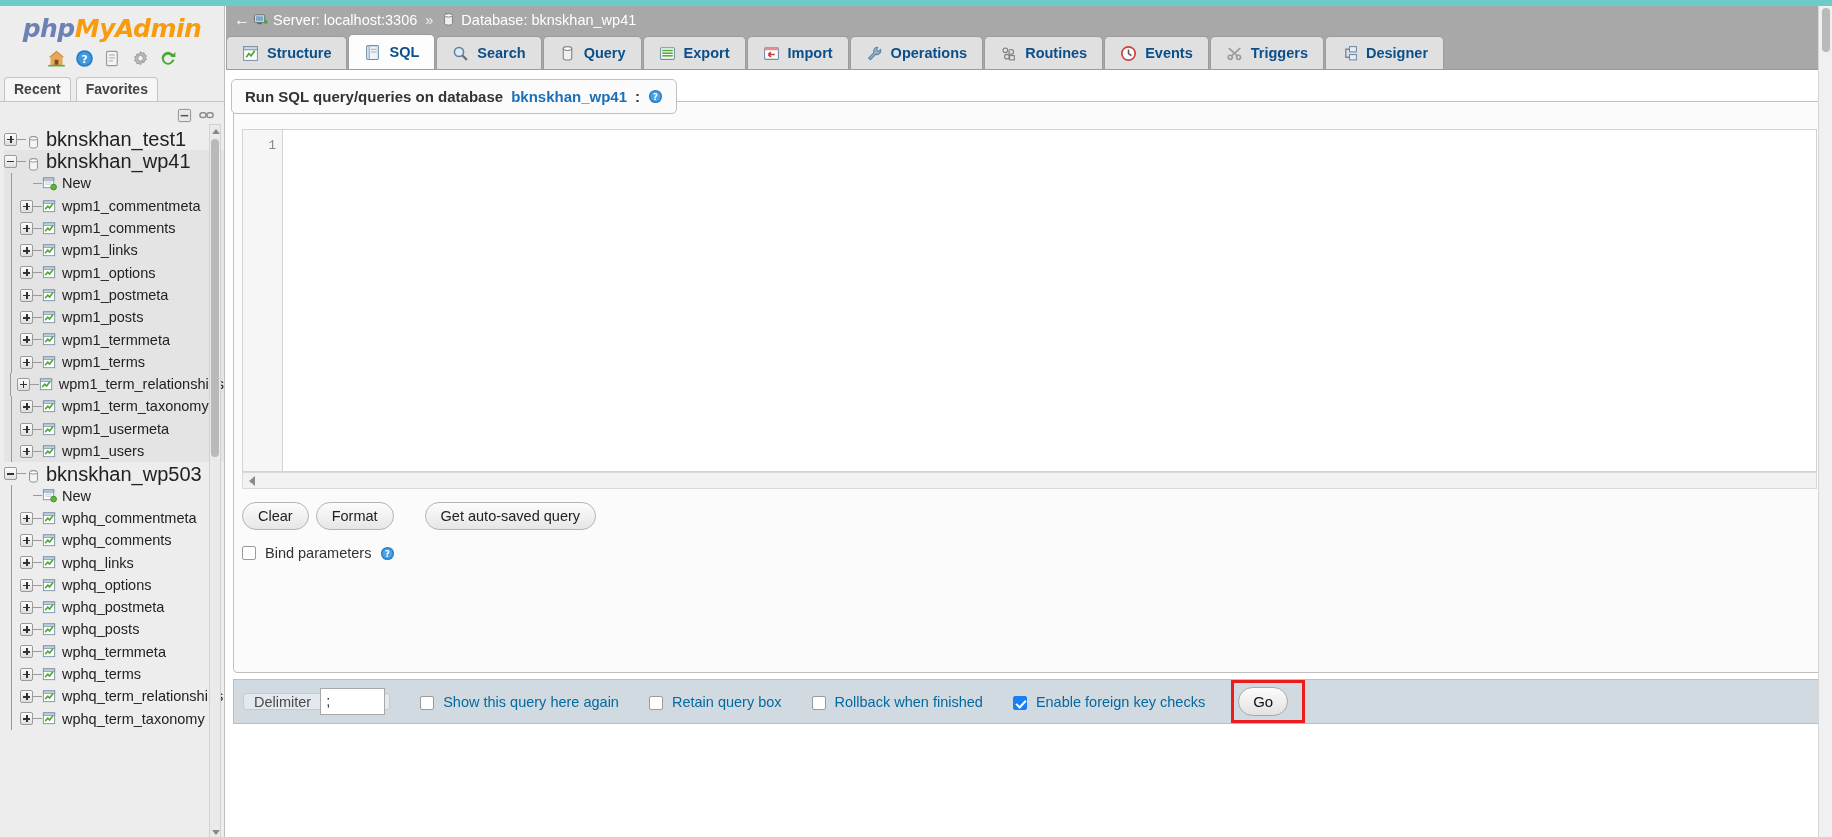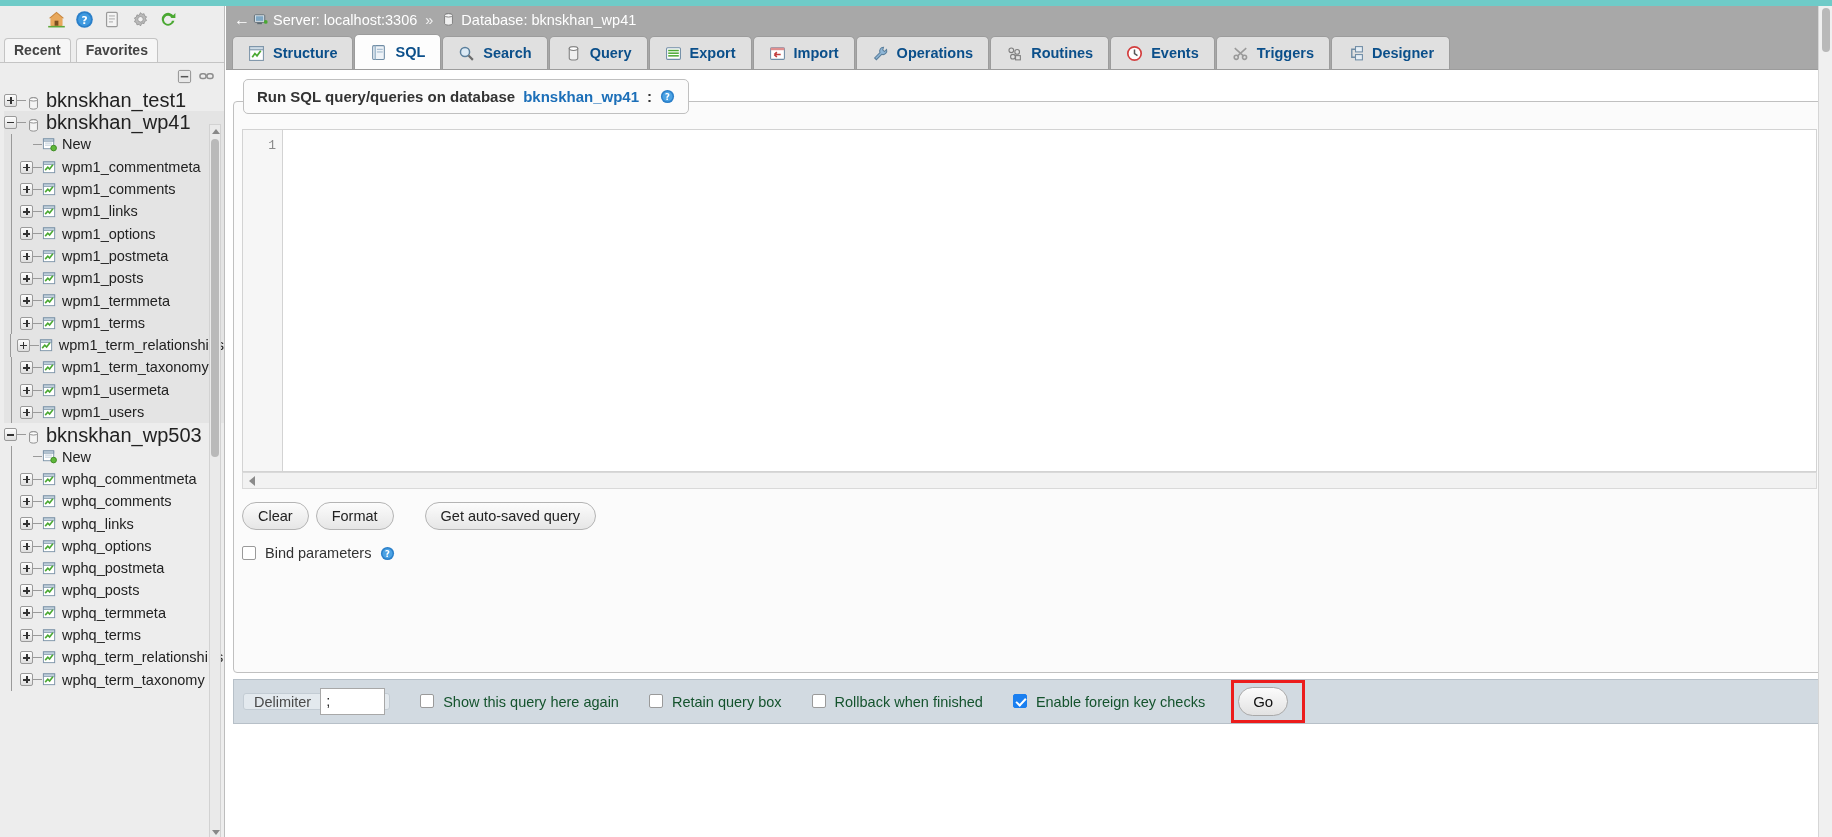--- a/index.html
+++ b/index.html
@@ -143,21 +143,20 @@
     width: 22px; text-align: center; color: #fff; font-size: 16px;
   }
   .bc-item { display: flex; align-items: center; gap: 5px; }
   .bc-sep { margin: 0 8px; color: #f2f2f2; }
   .bc-icon { width: 15px; height: 15px; display: block; }
 
   .tabs {
     display: flex; align-items: flex-end;
     height: 36px;
     background: #a8a8a8;
-    padding-left: 6px;
   }
   .tab {
     display: flex; align-items: center; gap: 8px;
     height: 33px; padding: 0 15px;
     background: #e0e0e0;
     border: 1px solid #9c9c9c;
     border-bottom: none;
     border-radius: 5px 5px 0 0;
     color: #0b4f8a; font-weight: bold; font-size: 14.5px;
     margin-right: 1px;
@@ -170,21 +169,21 @@
 
   .content {
     position: relative;
     height: 768px;
     background: #fff;
     border-top: 1px solid #9c9c9c;
   }
 
   
   .panel-head {
-    position: absolute; left: 17px; top: 9px;
+    position: absolute; left: 5px; top: 9px;
     display: inline-flex; align-items: center; gap: 8px;
     background: #fbfbfb;
     border: 1px solid #c0c0c0;
     border-radius: 5px;
     padding: 8px 13px;
     font-weight: bold; font-size: 15px; color: #333;
     white-space: nowrap;
   }
   .panel-head .dbname { color: #1c6fb8; }
   .help-ic { width: 15px; height: 15px; display: block; }
@@ -280,22 +279,22 @@
   }
   .delim-label { font-size: 14.5px; color: #4a4a4a; margin-right: 9px; }
   .delim-input {
     width: 65px; height: 27px;
     border: 1px solid #a8a8a8; background: #fff;
     font-size: 14.5px; color: #222;
     padding: 0 5px; line-height: 25px;
     margin-right: 4px;
   }
   .ab-item {
-    display: flex; align-items: flex-start; gap: 9px;
-    font-size: 14.5px; color: #14532d;
+    display: flex; align-items: flex-end; gap: 9px;
+    font-size: 14.5px; color: #0369a1;
     margin-left: 30px; white-space: nowrap;
   }
   .go-wrap {
     margin-left: 26px;
     border: 3px solid #ec1c1c;
     padding: 4px 14px 4px 4px;
     display: inline-flex; align-items: center;
   }
   .go-btn {
     display: inline-flex; align-items: center; justify-content: center;
@@ -317,20 +316,25 @@
 </style>
 </head>
 <body>
 
 <div id="app">
 
   <div class="accent-bar"></div>
 
   <div class="sidebar">
 
+    <div class="logo-wrap">
+      <div class="logo">
+        <span class="php">php</span><span class="my">MyAdmin</span>
+      </div>
+    </div>
 
     <div class="nav-icons">
       <span class="ic">
         <svg viewBox="0 0 16 16" width="19" height="19">
           <path d="M8 1.5 1.5 7h2v7h9V7h2z" fill="#c8873f"></path>
           <path d="M8 2.6 2.9 7v6.2h10.2V7z" fill="#e8a85c"></path>
           <rect x="6.4" y="9" width="3.2" height="4.2" fill="#7a4f1f"></rect>
           <rect x="1" y="13.4" width="14" height="1.3" fill="#5fa83a"></rect>
         </svg>
       </span>

